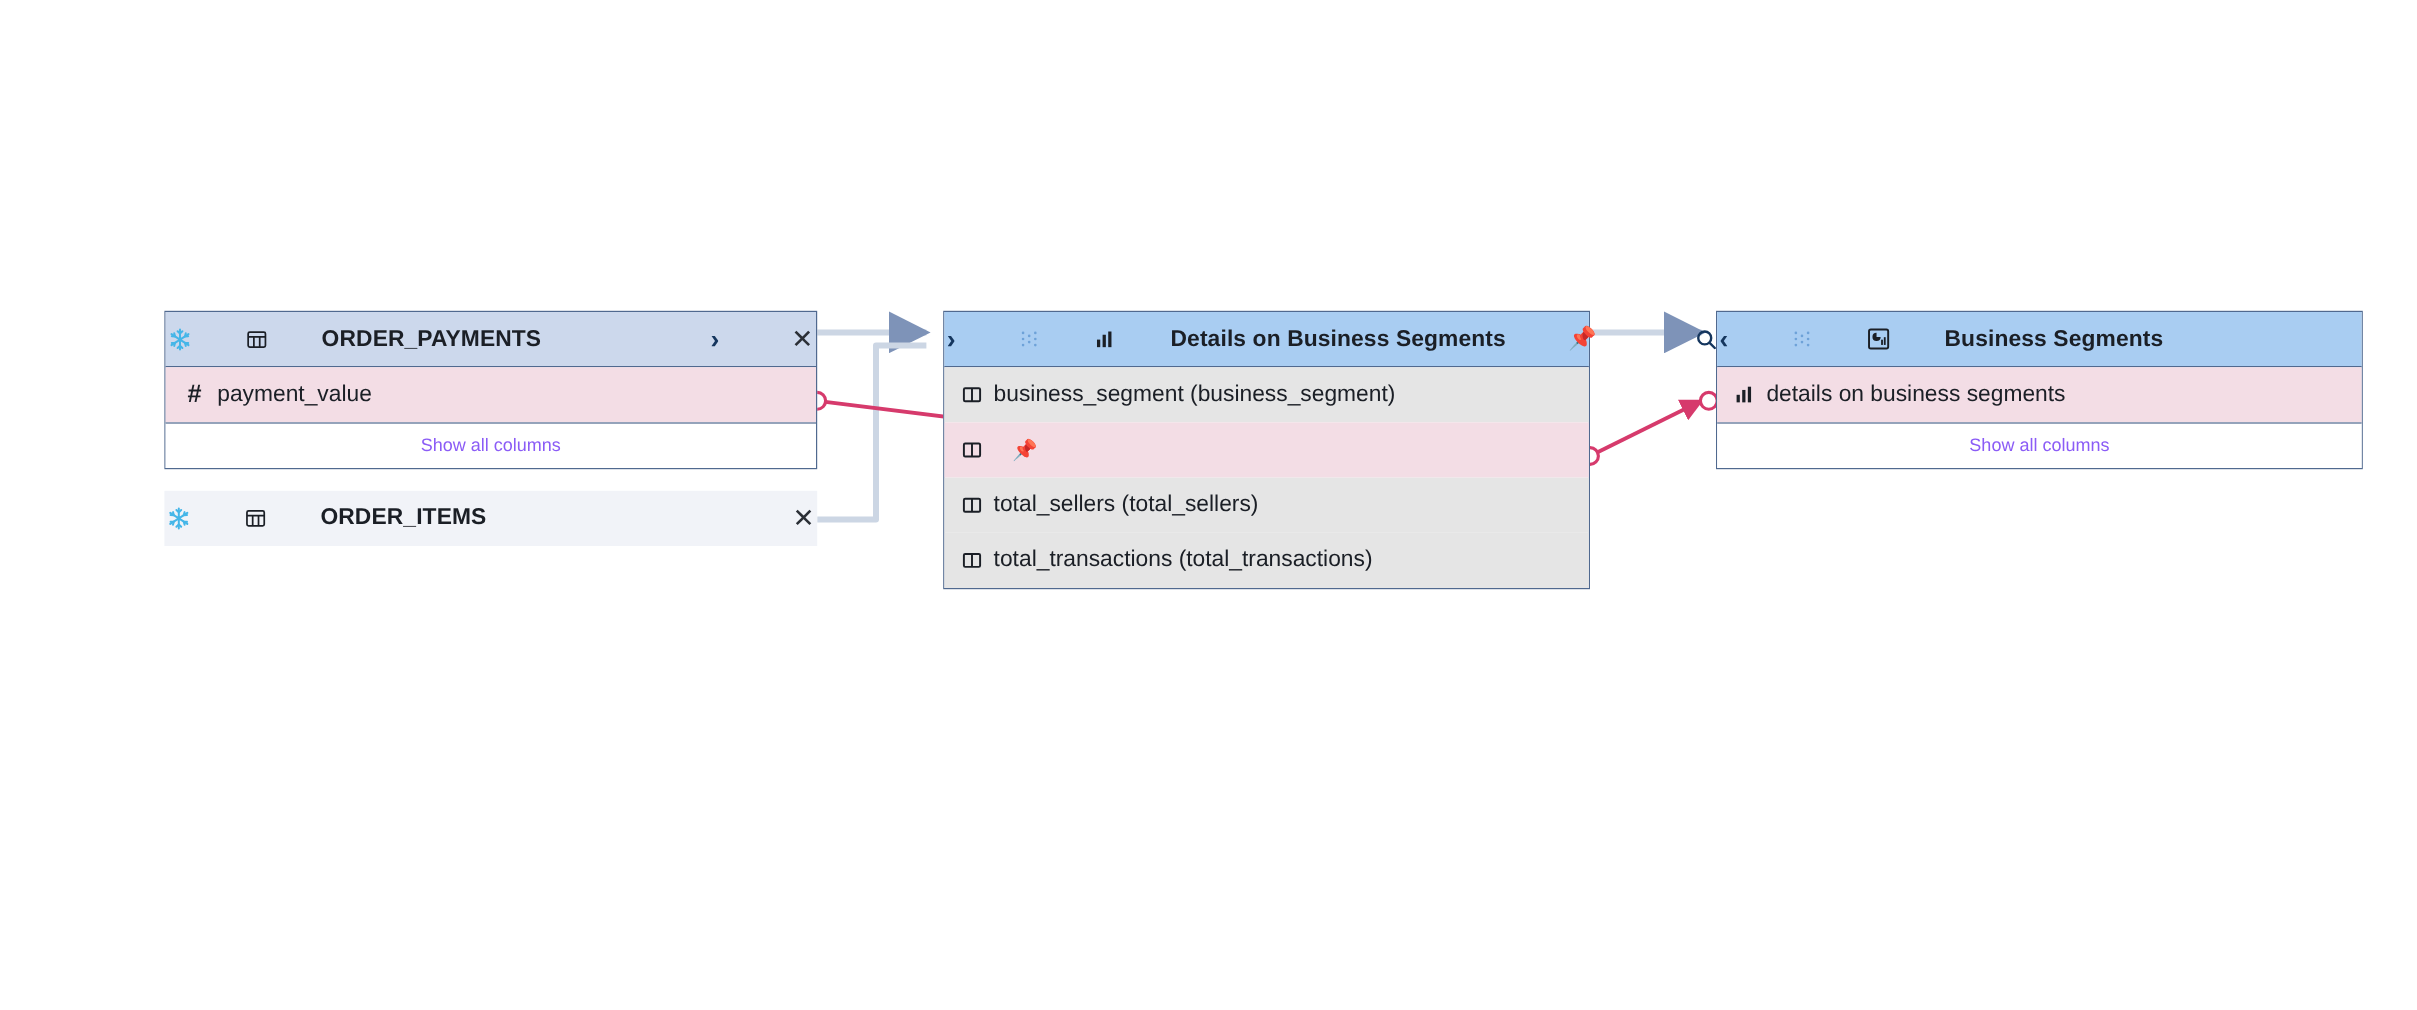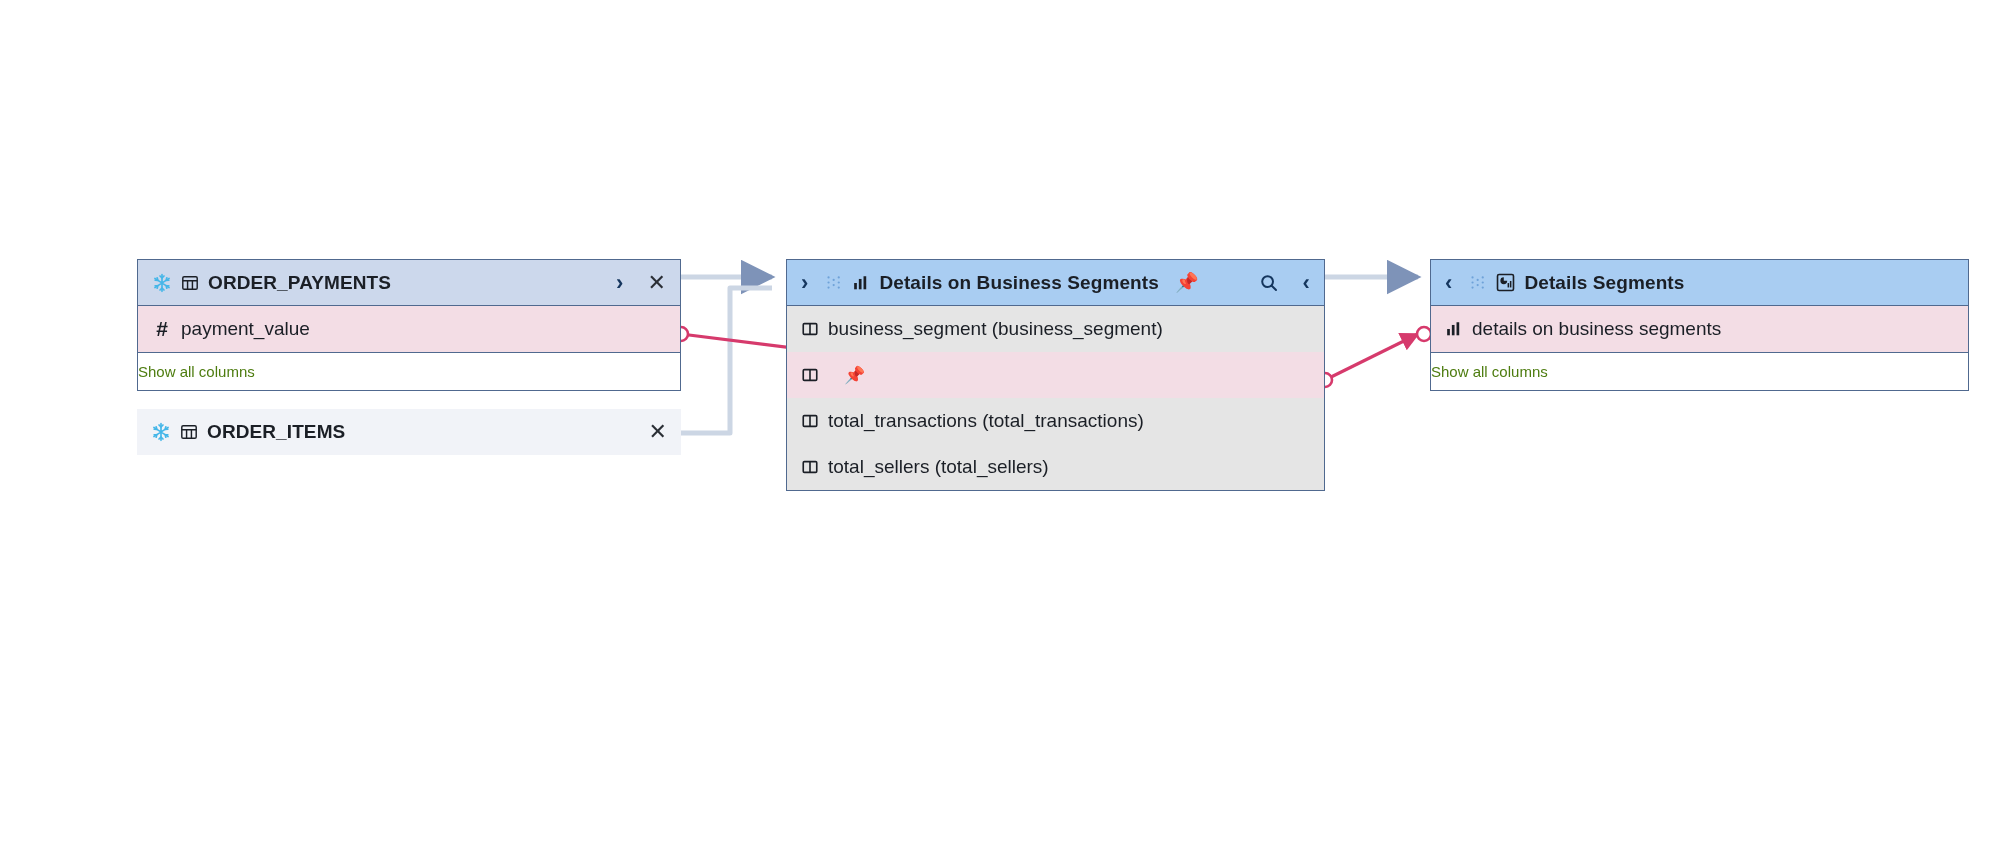--- a/index.html
+++ b/index.html
@@ -15,44 +15,45 @@
   
   #edges{position:absolute;left:0;top:0;width:2014px;height:842px;z-index:1;pointer-events:none;}
 
   
   .node{position:absolute;z-index:2;box-sizing:border-box;background:#ffffff;}
   .node.framed{border:1px solid #50698f;}
 
   .node-header{
     display:flex;align-items:center;
     height:46px;box-sizing:border-box;
-    padding:0 14px;
+    padding:0 2px;
     font-size:19px;font-weight:bold;color:#1b1f26;
     letter-spacing:.1px;
+    gap:36px;
   }
   .hdr-blue{background:#ccd8ec;border-bottom:1px solid #50698f;}
   .hdr-brightblue{background:#a9cdf2;border-bottom:1px solid #50698f;}
   .hdr-ghost{background:#f1f3f8;}
 
   .node-title{white-space:nowrap;}
   .spacer{flex:1 1 auto;}
 
   .row{
     display:flex;align-items:center;
     height:46px;box-sizing:border-box;
     padding:0 14px;
     font-size:19px;color:#1b1f26;
     background:#e5e5e5;
   }
   .row.pink{background:#f3dde5;}
 
   .showall{
-    display:flex;align-items:center;
+    display:flex;align-items:center;justify-content:center;
     height:38px;box-sizing:border-box;
-    font-size:15px;color:#4d7c0f;
+    font-size:15px;color:#8b5cf6;
     background:#ffffff;
     border-top:1px solid #50698f;
   }
 
   
   .ico{display:inline-flex;align-items:center;justify-content:center;flex:0 0 auto;}
   .ico.mr{margin-right:9px;}
   .ico.ml{margin-left:9px;}
   .chev{font-size:22px;font-weight:bold;color:#15365e;line-height:1;}
   .xmark{font-size:22px;color:#2b2f36;line-height:1;font-weight:400;}
@@ -198,31 +199,31 @@
       <span class="ico ml pin" style="margin-left:16px;font-size:17px;">📌</span>
     </div>
 
     <div class="row">
       <span class="ico mr">
         <svg width="18" height="18" viewBox="0 0 20 20" fill="none" stroke="#1b1f26" stroke-width="1.8">
           <rect x="2.5" y="4" width="15" height="12" rx="1.2"></rect>
             <path d="M10 4v12"></path>
         </svg>
       </span>
+      <span>total_sellers (total_sellers)</span>
+    </div>
+
+    <div class="row">
+      <span class="ico mr">
+        <svg width="18" height="18" viewBox="0 0 20 20" fill="none" stroke="#1b1f26" stroke-width="1.8">
+          <rect x="2.5" y="4" width="15" height="12" rx="1.2"></rect>
+            <path d="M10 4v12"></path>
+        </svg>
+      </span>
       <span>total_transactions (total_transactions)</span>
-    </div>
-
-    <div class="row">
-      <span class="ico mr">
-        <svg width="18" height="18" viewBox="0 0 20 20" fill="none" stroke="#1b1f26" stroke-width="1.8">
-          <rect x="2.5" y="4" width="15" height="12" rx="1.2"></rect>
-            <path d="M10 4v12"></path>
-        </svg>
-      </span>
-      <span>total_sellers (total_sellers)</span>
     </div>
   </div>
 
   <div class="node framed" style="left:1430px;top:259px;width:539px;">
     <div class="node-header hdr-brightblue">
       <span class="ico chev" style="margin-right:18px;">‹</span>
       <span class="ico mr lineage-dots">
         <svg width="17" height="17" viewBox="0 0 20 20" fill="#3f7fc4">
           <circle cx="3" cy="4" r="1.3"></circle>
             <circle cx="3" cy="10" r="1.3"></circle>
@@ -235,21 +236,21 @@
         </svg>
       </span>
       <span class="ico mr">
         <svg width="19" height="19" viewBox="0 0 20 20">
           <rect x="1.6" y="1.6" width="16.8" height="16.8" rx="1.6" fill="none" stroke="#1b1f26" stroke-width="1.7"></rect>
           <path d="M8.2 4.6a3.6 3.6 0 1 0 3.6 3.6H8.2z" fill="#1b1f26"></path>
           <rect x="12.2" y="10.6" width="1.6" height="4.6" fill="#1b1f26"></rect>
           <rect x="14.6" y="8.4" width="1.6" height="6.8" fill="#1b1f26"></rect>
         </svg>
       </span>
-      <span class="node-title">Details Segments</span>
+      <span class="node-title">Business Segments</span>
     </div>
 
     <div class="row pink">
       <span class="ico mr">
         <svg width="18" height="18" viewBox="0 0 20 20" fill="#1b1f26">
           <rect x="2.4" y="10" width="3" height="7"></rect>
           <rect x="7.6" y="5.5" width="3" height="11.5"></rect>
           <rect x="12.8" y="2.5" width="3" height="14.5"></rect>
         </svg>
       </span>

